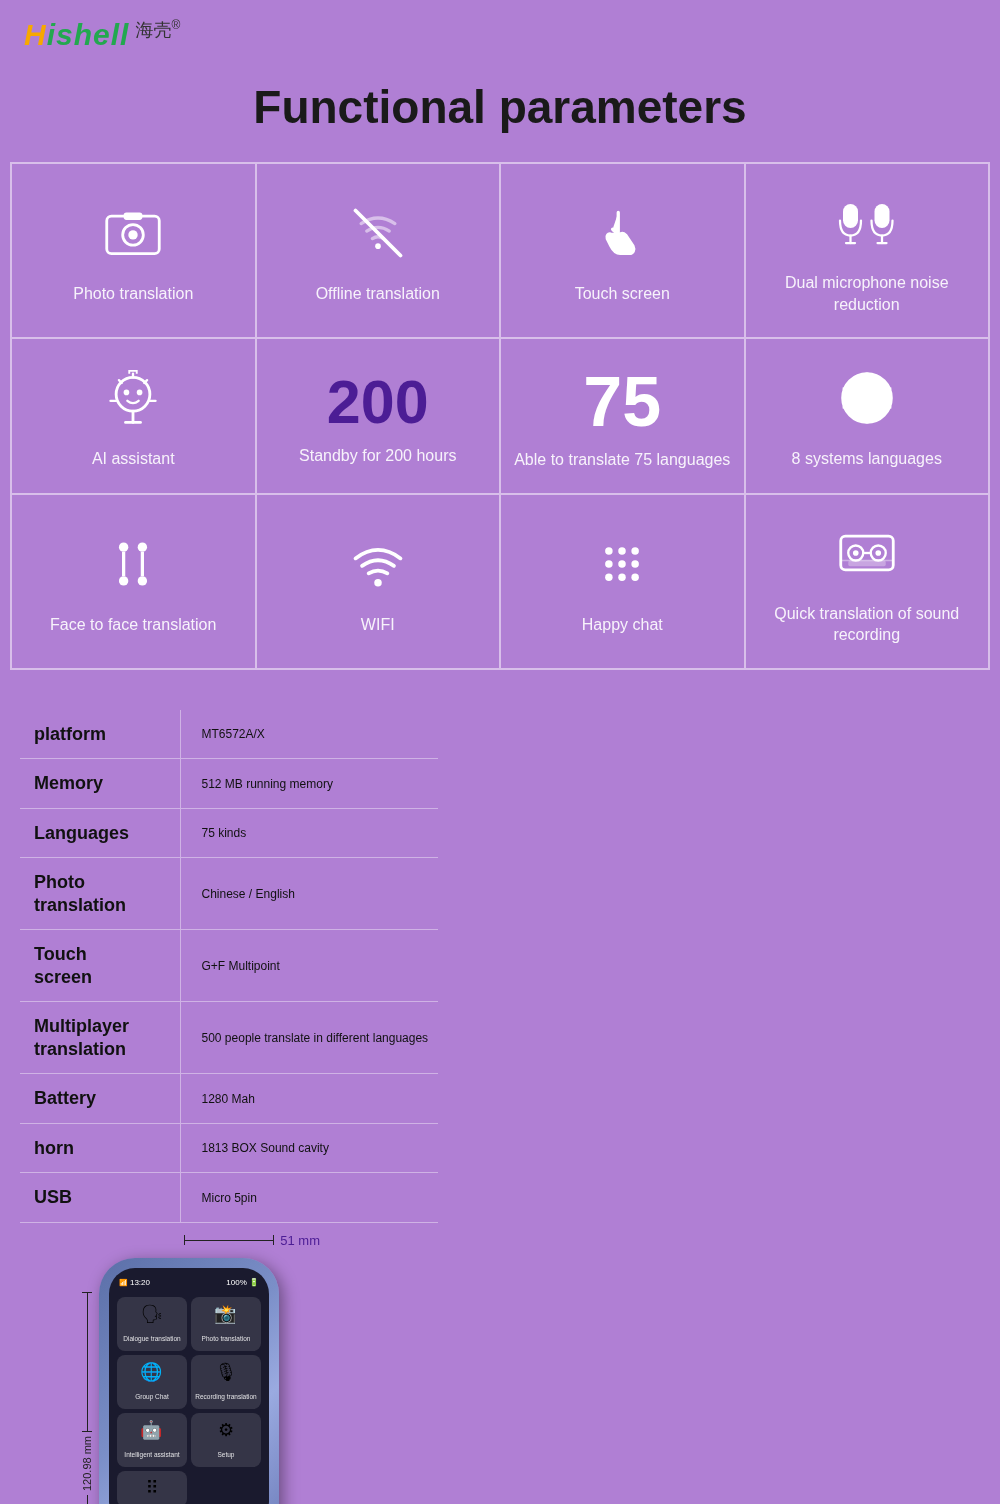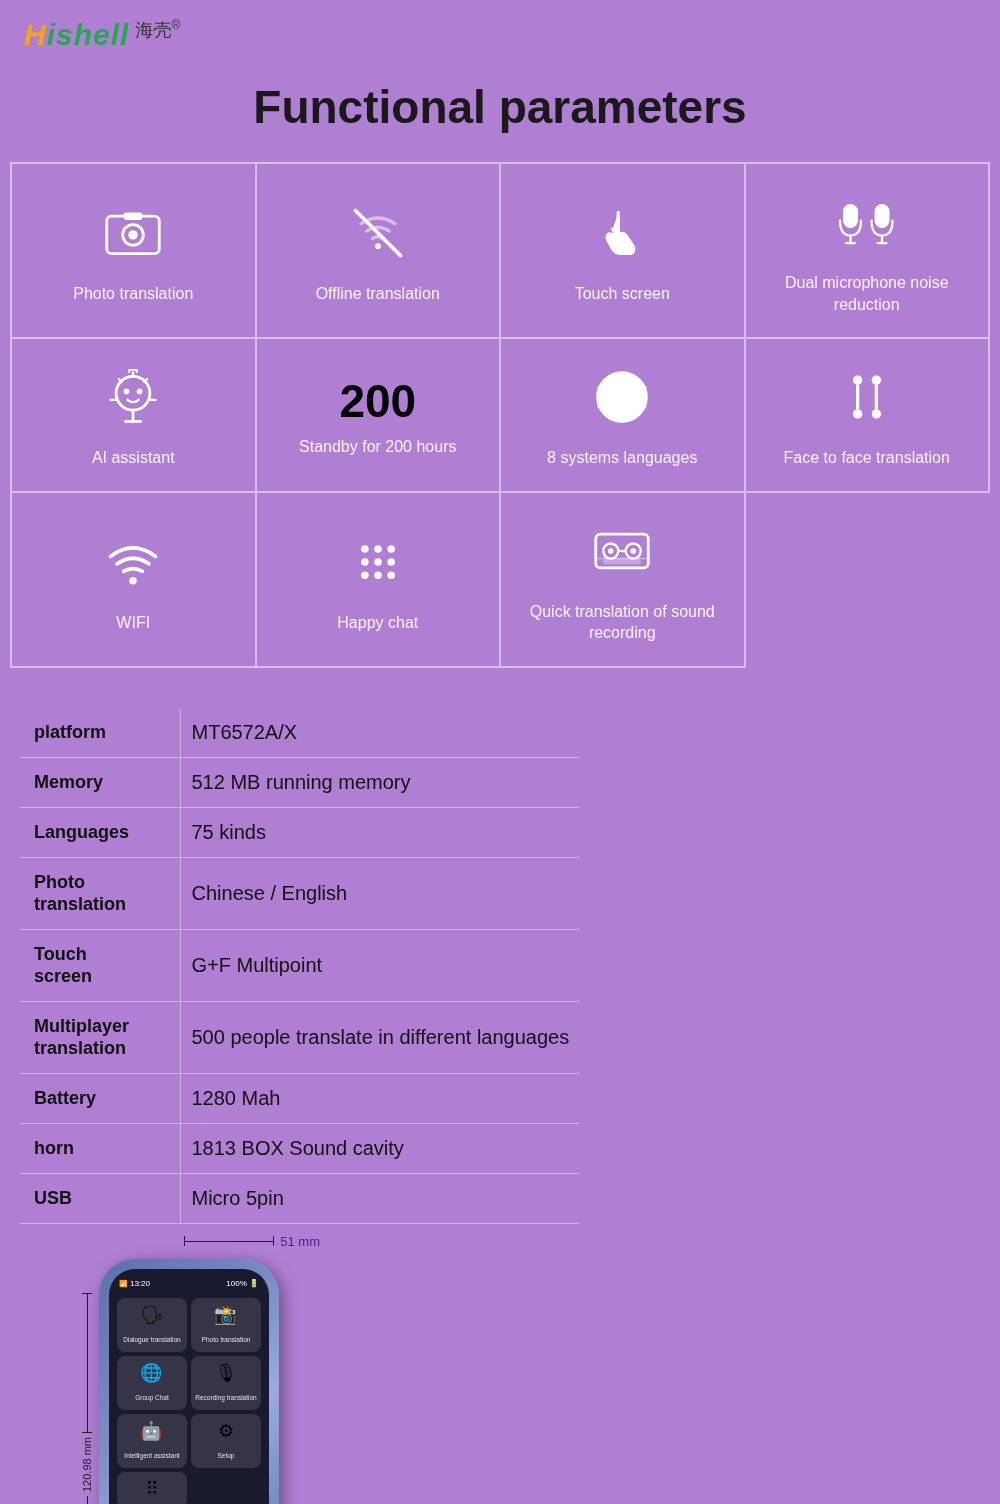--- a/index.html
+++ b/index.html
@@ -90,23 +90,23 @@
     }
     .specs-table td:first-child {
       font-weight: 700;
       font-size: 18px;
       color: #111;
       width: 160px;
       line-height: 1.25;
     }
     .specs-table td:last-child {
       color: #111;
-      font-size: 20px;
+      font-size: 12px;
       border-left: 1.5px solid rgba(255,255,255,0.4);
-      padding-left: 11px;
+      padding-left: 21px;
     }
 
     
     .device-side {
       width: 320px;
       display: flex;
       flex-direction: column;
       align-items: center;
       position: relative;
       padding-top: 10px;
@@ -265,24 +265,28 @@
         <path d="M14 35 L8 35" stroke="white" stroke-width="2.5" stroke-linecap="round"></path>
         <path d="M56 35 L50 35" stroke="white" stroke-width="2.5" stroke-linecap="round"></path>
 
         <path d="M28 6 L28 3 L36 3 L36 6" stroke="white" stroke-width="2" fill="none"></path>
       </svg>
     </div>
     <div class="feature-label">AI assistant</div>
   </div>
 
   <div class="feature-cell">
-    <div class="feature-icon large-num" style="color:#000000;font-size:46px;font-weight:700;">200</div>
+    <div class="feature-icon large-num" style="color:#4c1d95;font-size:61px;font-weight:700;">200</div>
     <div class="feature-label">Standby for 200 hours</div>
   </div>
 
+  <div class="feature-cell">
+    <div class="feature-icon large-num" style="color:white;font-size:70px;font-weight:700;">75</div>
+    <div class="feature-label">Able to translate 75 languages</div>
+  </div>
 
   <div class="feature-cell">
     <div class="feature-icon icon-svg">
       <svg viewBox="0 0 64 64" fill="none" xmlns="http://www.w3.org/2000/svg">
         <circle cx="32" cy="32" r="26" stroke="white" stroke-width="3"></circle>
         <ellipse cx="32" cy="32" rx="12" ry="26" stroke="white" stroke-width="2.5"></ellipse>
         <line x1="6" y1="22" x2="58" y2="22" stroke="white" stroke-width="2.5"></line>
         <line x1="6" y1="42" x2="58" y2="42" stroke="white" stroke-width="2.5"></line>
         <line x1="32" y1="6" x2="32" y2="58" stroke="white" stroke-width="2.5"></line>
       </svg>

